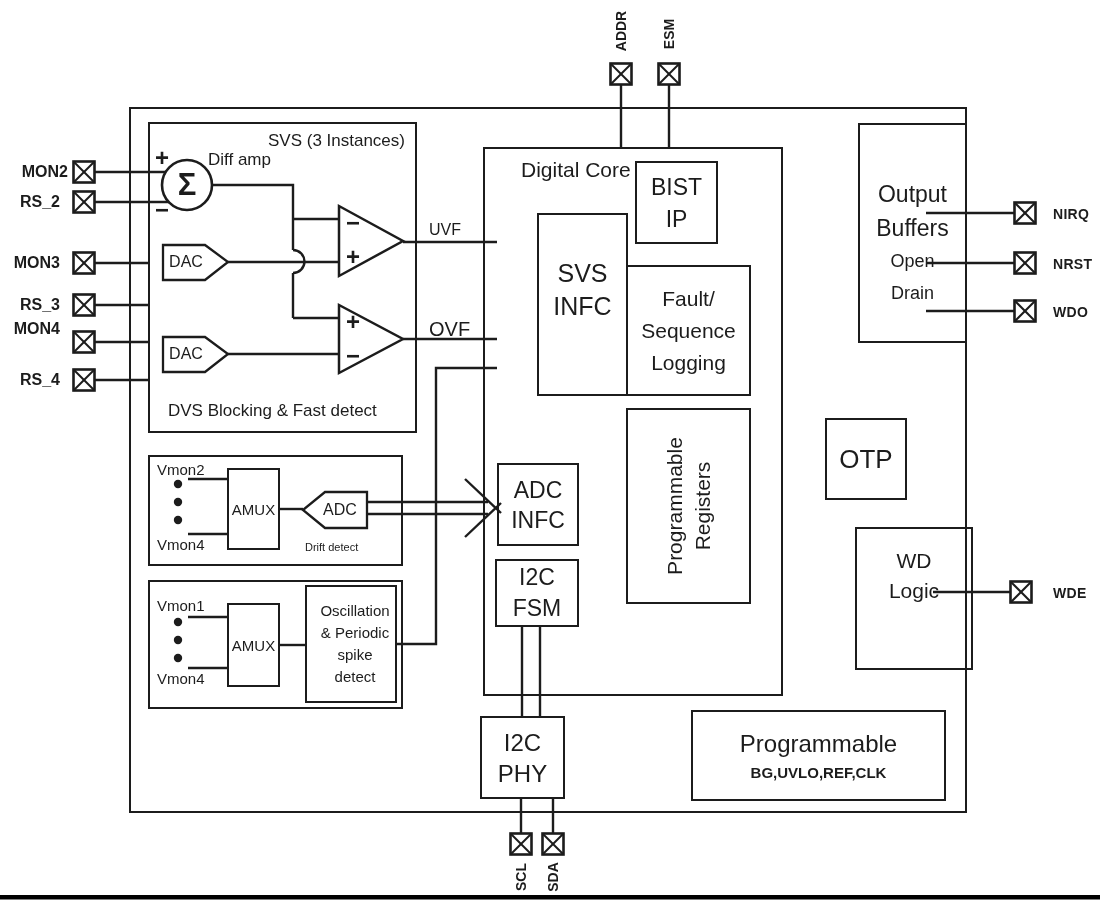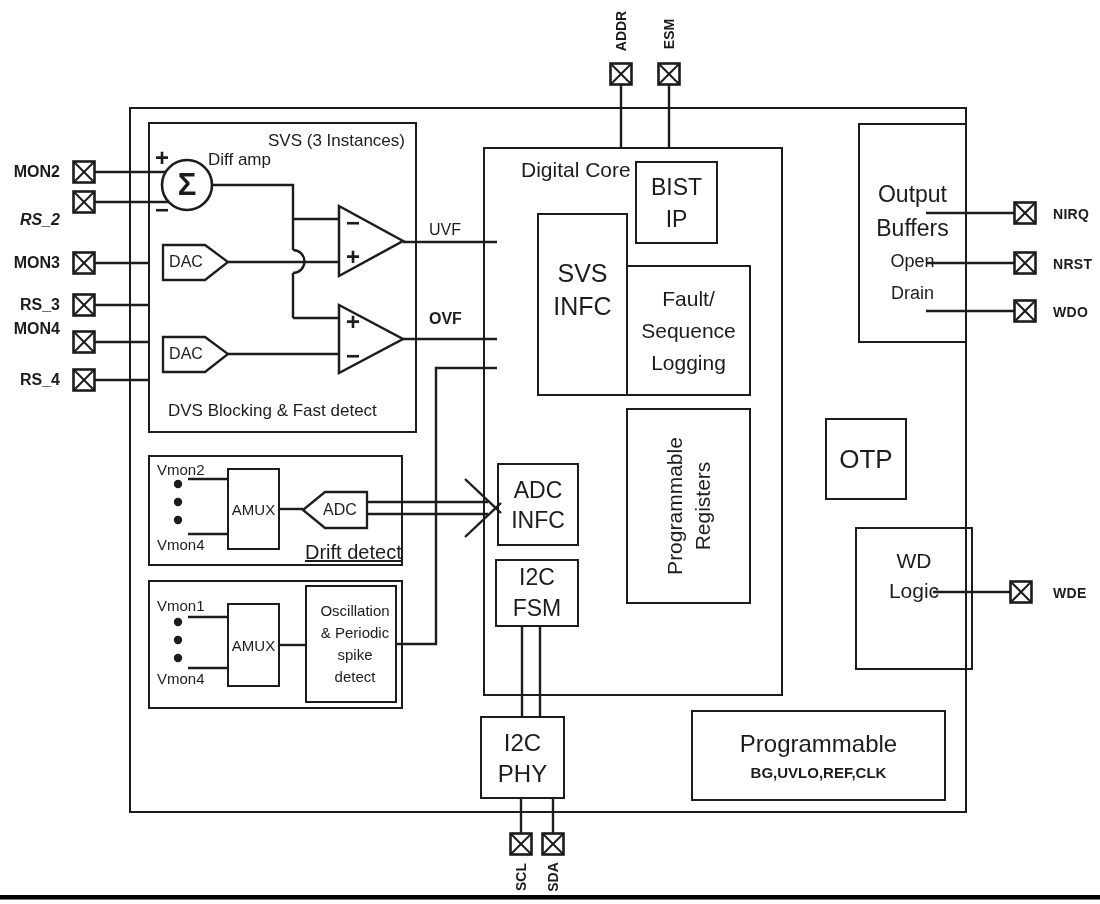--- a/index.html
+++ b/index.html
@@ -281,30 +281,30 @@
   <div class="lbl" style="left:186px;top:262px;transform:translate(-50%,-50%);font-size:16px;">DAC</div>
   <div class="lbl" style="left:186px;top:354px;transform:translate(-50%,-50%);font-size:16px;">DAC</div>
   <div class="lbl" style="left:340px;top:510px;transform:translate(-50%,-50%);font-size:16px;">ADC</div>
 
   <div class="lbl sig" style="left:353px;top:223px;transform:translate(-50%,-50%);font-size:24px;">−</div>
   <div class="lbl sig" style="left:353px;top:257px;transform:translate(-50%,-50%);font-size:24px;">+</div>
   <div class="lbl sig" style="left:353px;top:322px;transform:translate(-50%,-50%);font-size:24px;">+</div>
   <div class="lbl sig" style="left:353px;top:356px;transform:translate(-50%,-50%);font-size:24px;">−</div>
 
   <div class="lbl" style="left:429px;top:221px;font-size:16px;font-weight:500;">UVF</div>
-  <div class="lbl" style="left:429px;top:310px;font-size:16px;font-weight:700;">OVF</div>
+  <div class="lbl" style="left:429px;top:318px;font-size:20px;font-weight:400;">OVF</div>
 
   <div class="lbl" style="left:157px;top:461px;font-size:15px;">Vmon2</div>
   <div class="lbl" style="left:157px;top:536px;font-size:15px;">Vmon4</div>
-  <div class="lbl" style="left:305px;top:541px;font-size:20px;text-decoration:underline;">Drift detect</div>
+  <div class="lbl" style="left:305px;top:541px;font-size:11px;">Drift detect</div>
   <div class="lbl" style="left:157px;top:597px;font-size:15px;">Vmon1</div>
   <div class="lbl" style="left:157px;top:670px;font-size:15px;">Vmon4</div>
 
-  <div class="lbl pinlbl-left" style="left:0px;top:163px;text-align:right;">MON2</div>
-  <div class="lbl pinlbl-left" style="left:0px;top:211px;font-style:italic;">RS_2</div>
+  <div class="lbl pinlbl-left" style="left:8px;top:163px;text-align:right;">MON2</div>
+  <div class="lbl pinlbl-left" style="left:0px;top:193px;">RS_2</div>
   <div class="lbl pinlbl-left" style="left:0px;top:254px;">MON3</div>
   <div class="lbl pinlbl-left" style="left:0px;top:296px;">RS_3</div>
   <div class="lbl pinlbl-left" style="left:0px;top:320px;">MON4</div>
   <div class="lbl pinlbl-left" style="left:0px;top:371px;">RS_4</div>
 
   <div class="lbl pinlbl-vert rot" style="left:621px;top:31px;">ADDR</div>
   <div class="lbl pinlbl-vert rot" style="left:669px;top:34px;">ESM</div>
 
   <div class="lbl pinlbl-right" style="left:1053px;top:206px;">NIRQ</div>
   <div class="lbl pinlbl-right" style="left:1053px;top:256px;">NRST</div>

